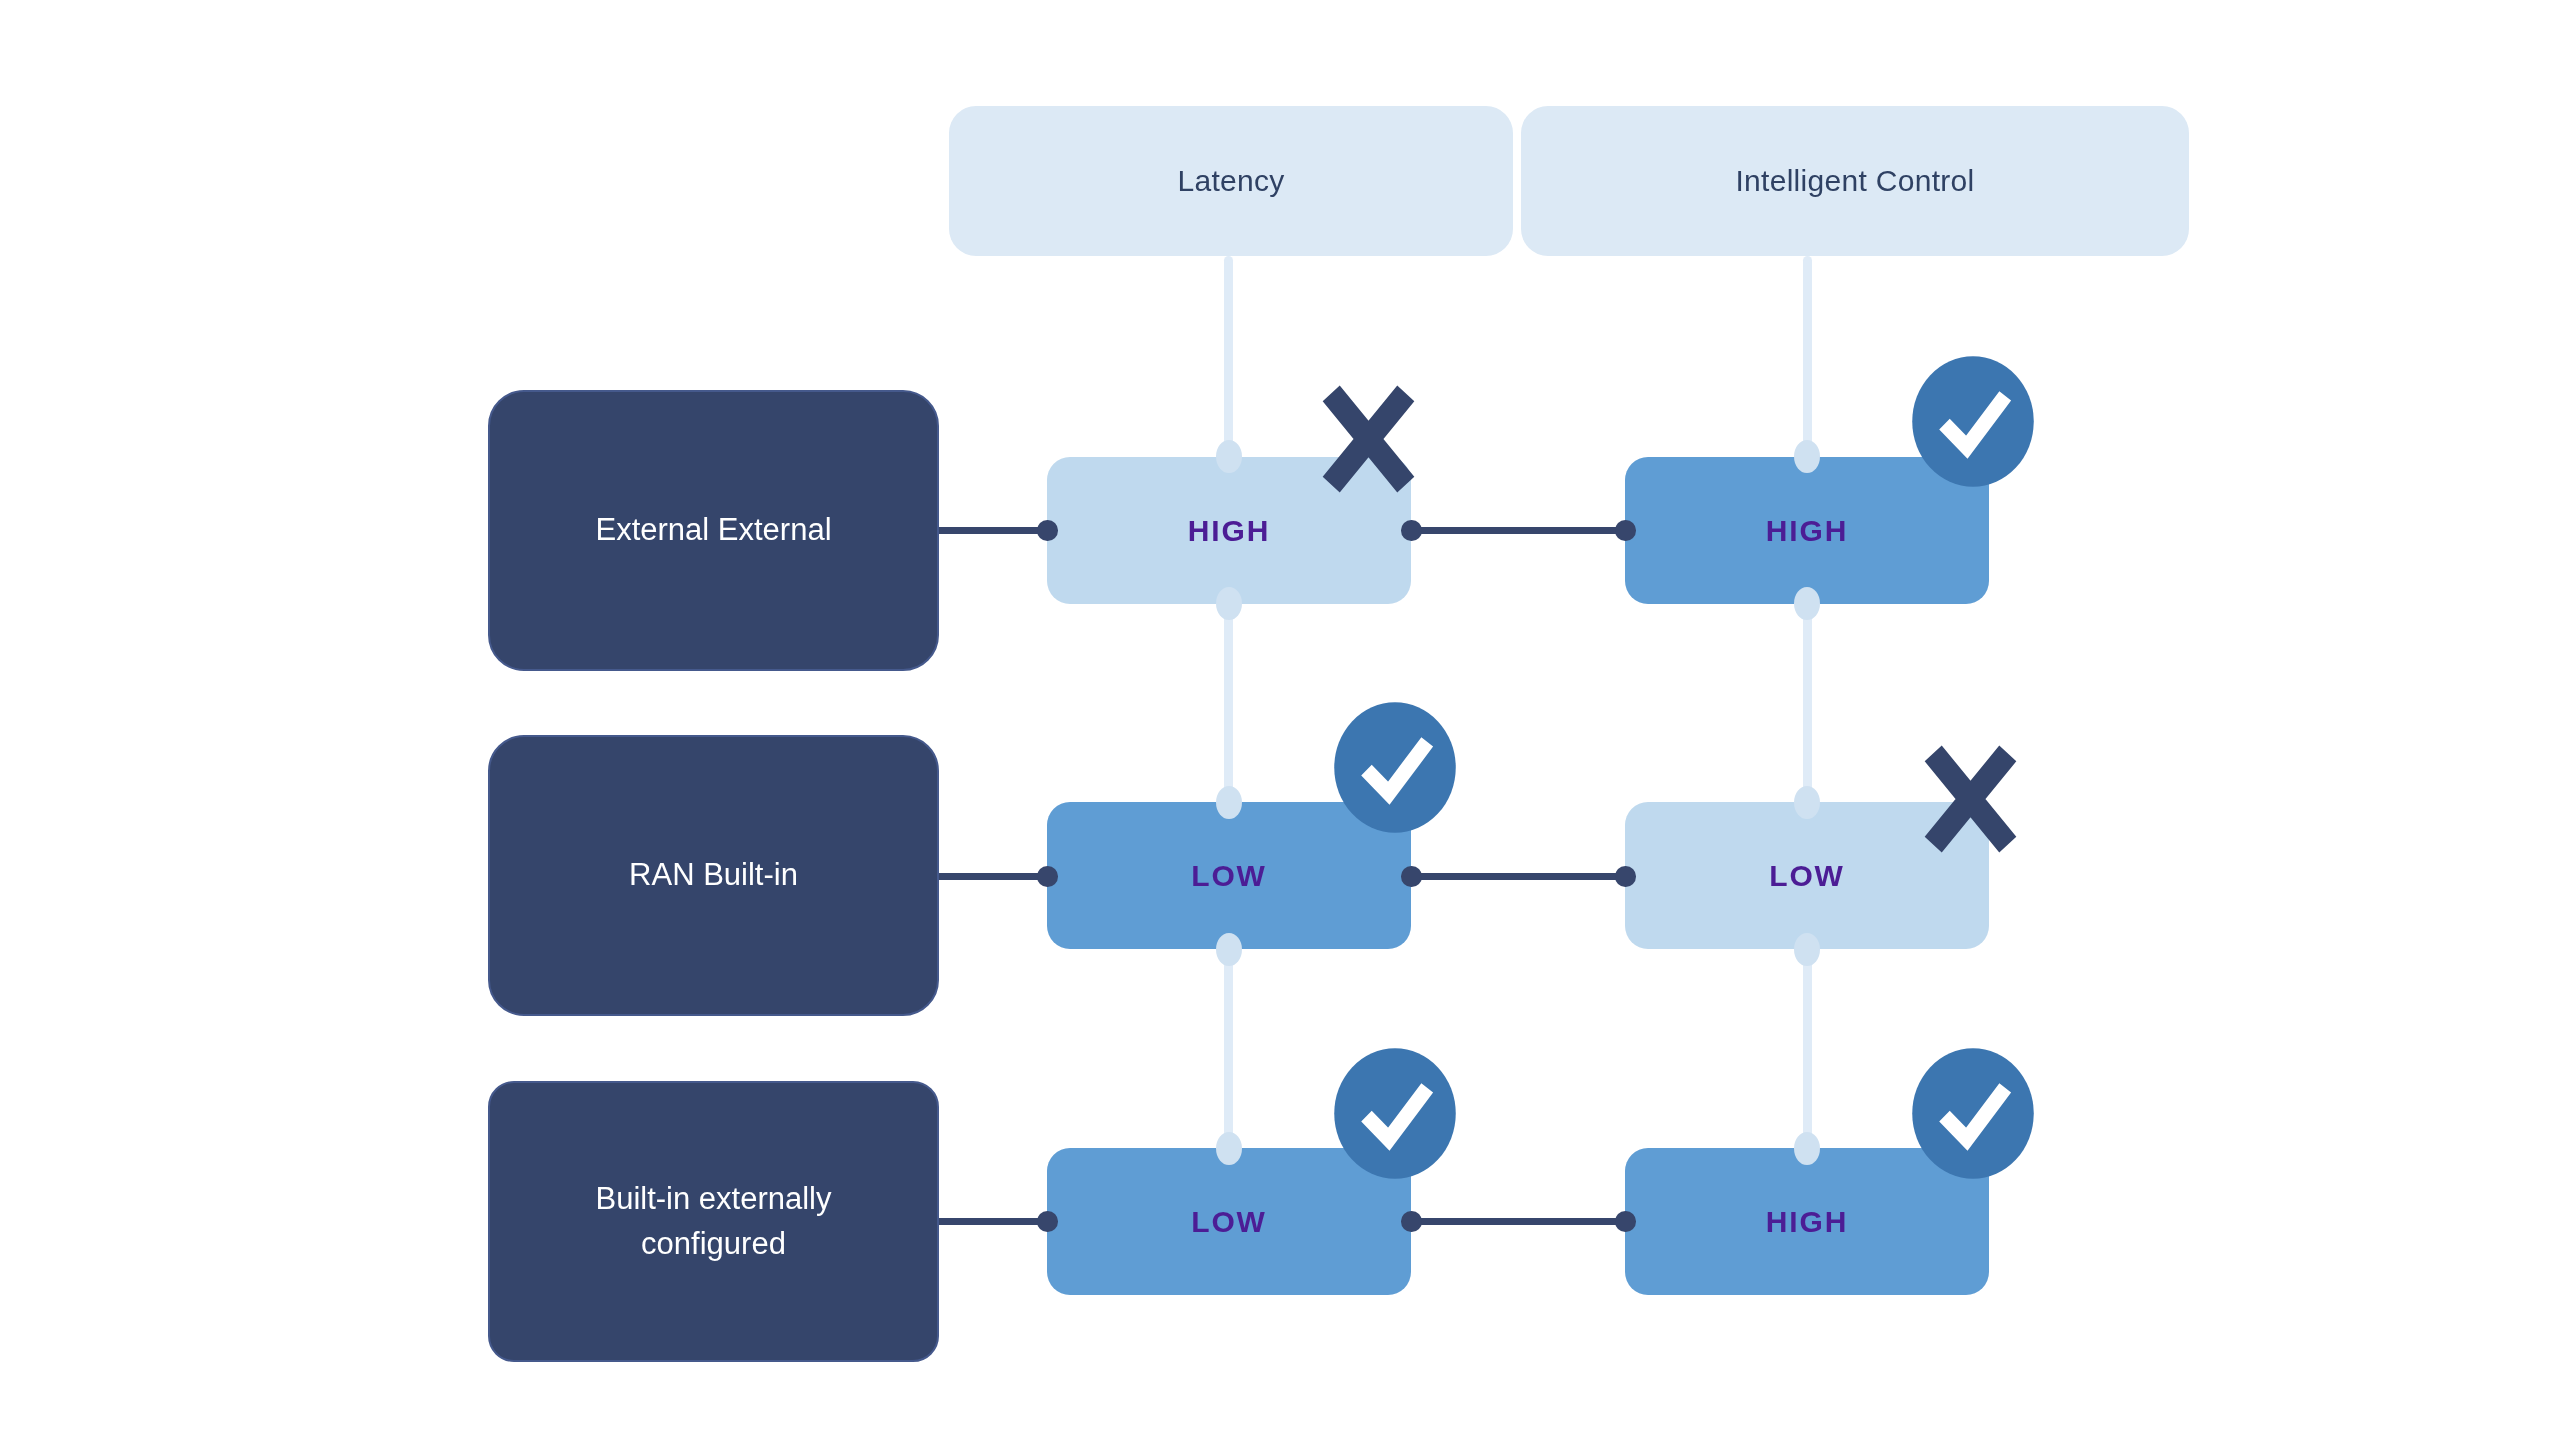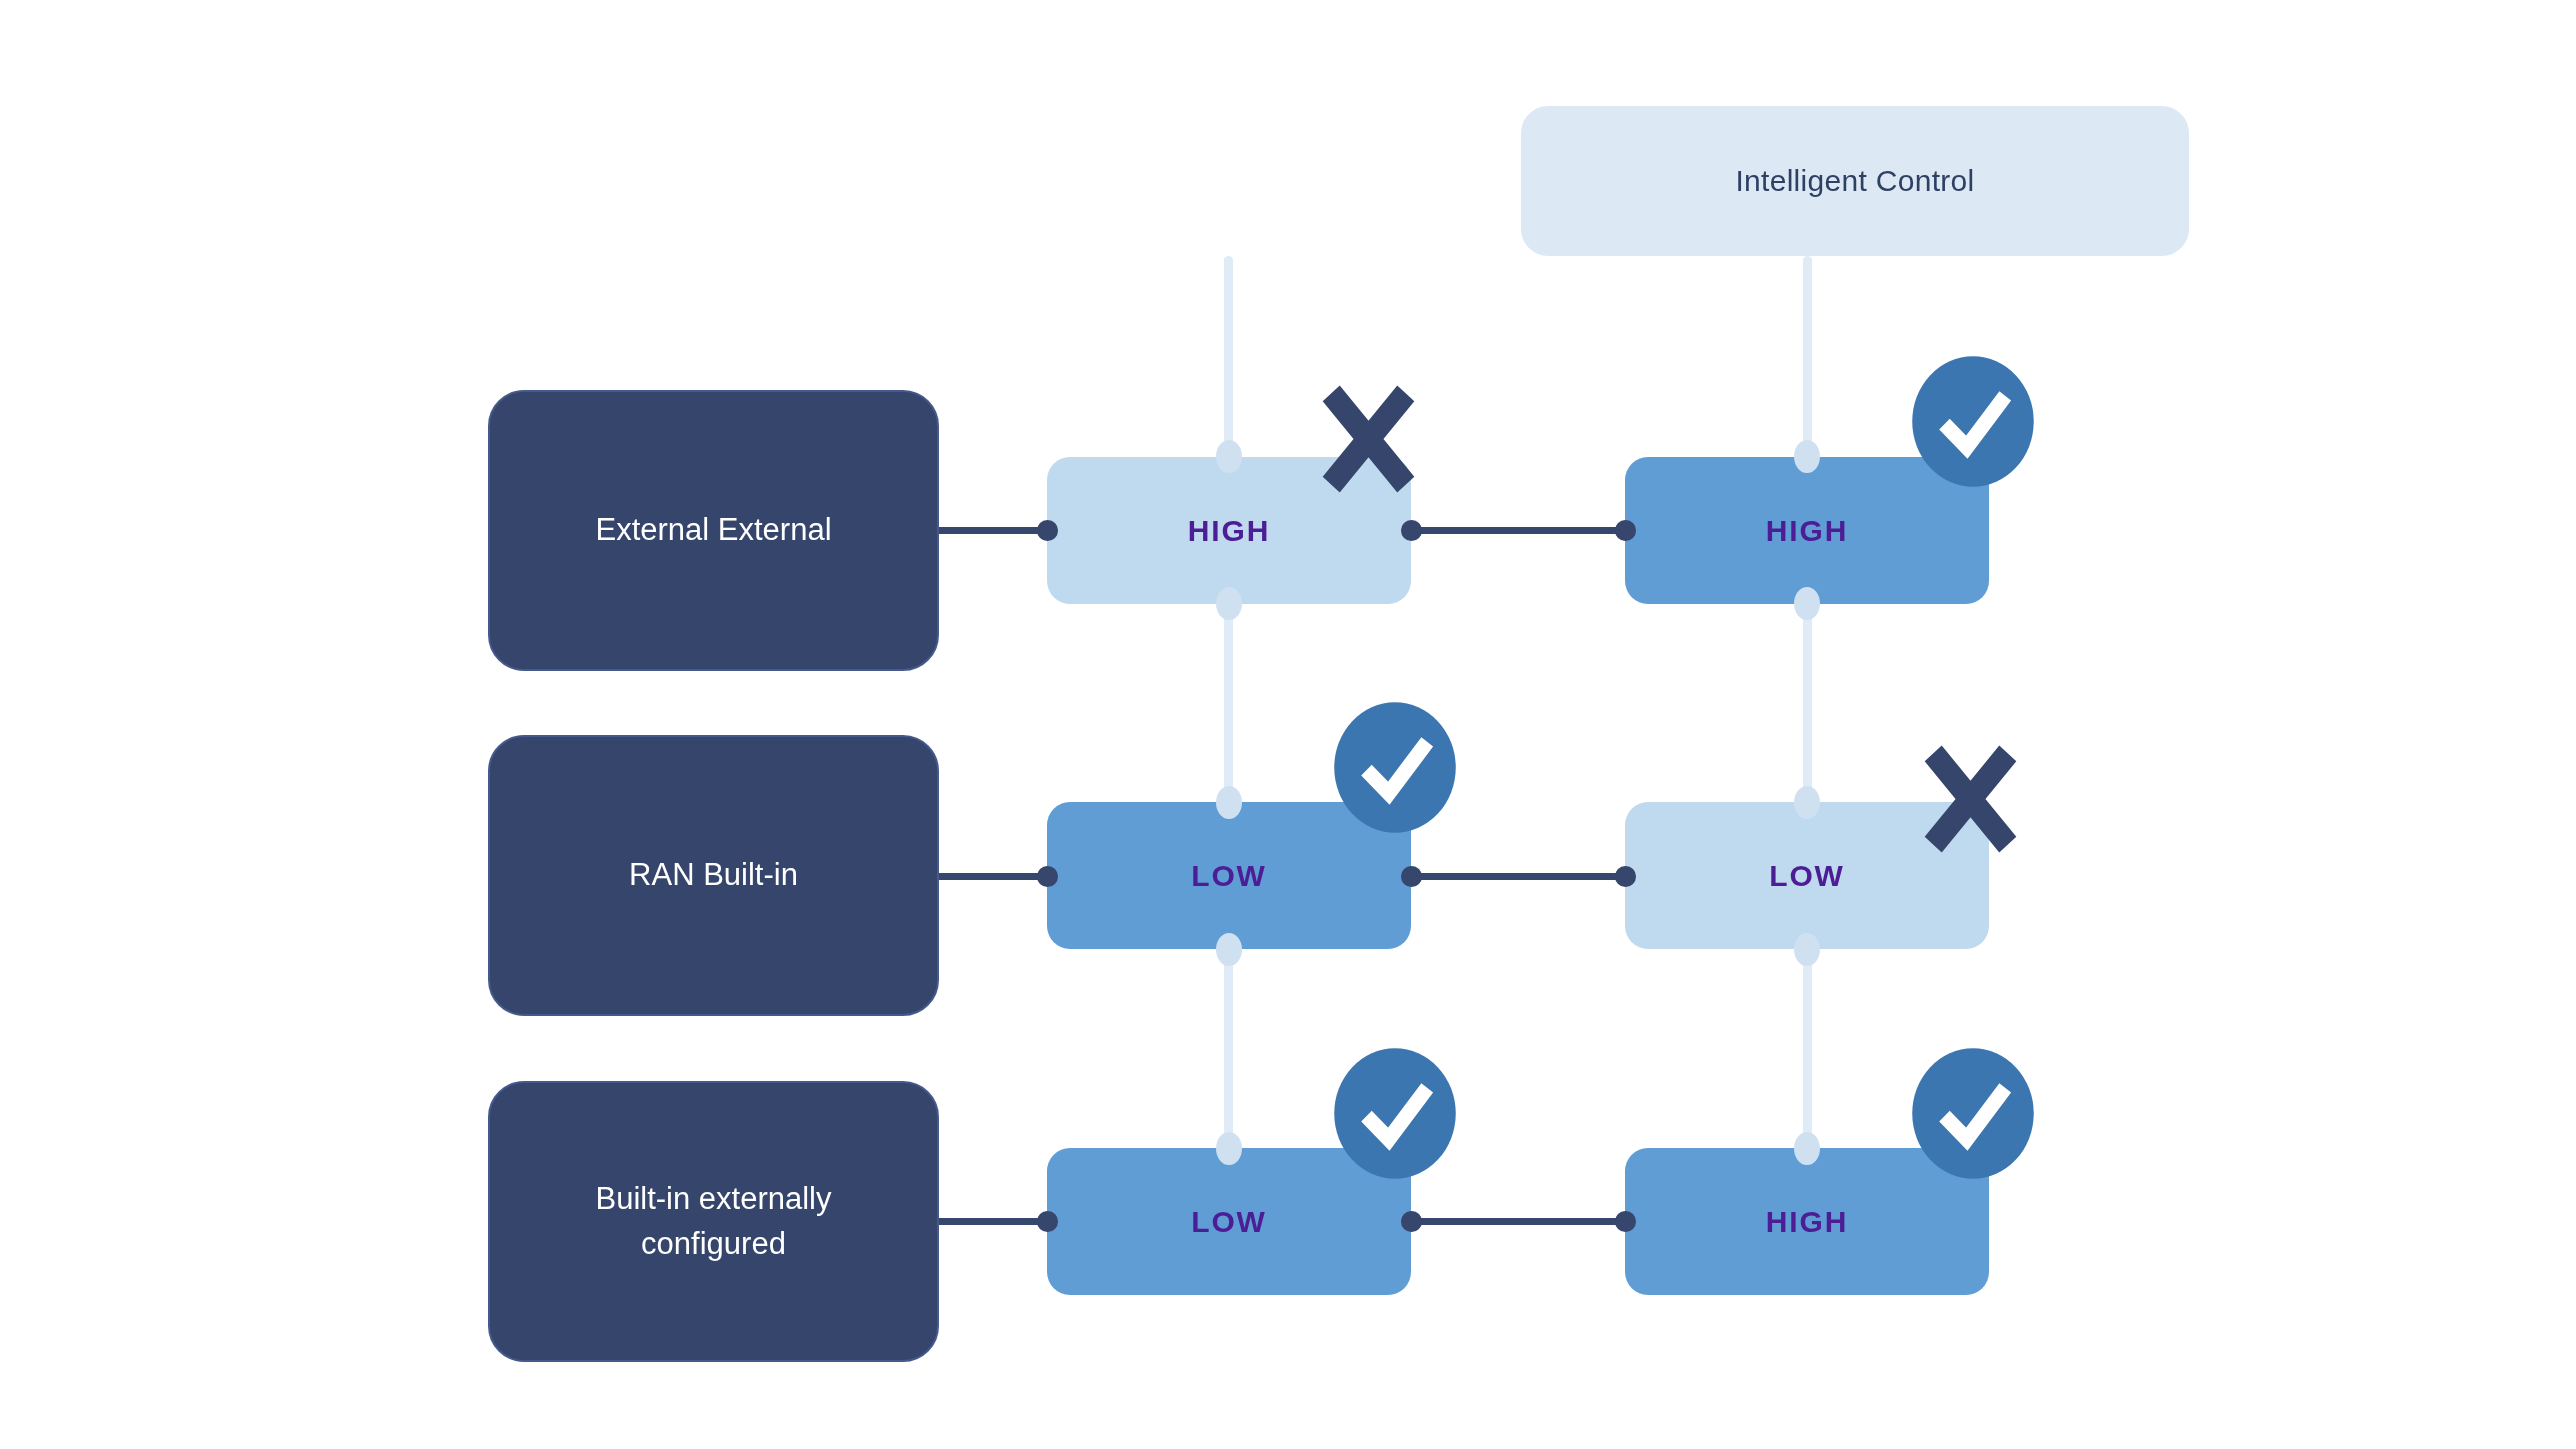--- a/index.html
+++ b/index.html
@@ -98,31 +98,34 @@
   <div class="vline" style="left:1224px;top:256px;height:892px;"></div>
   <div class="vline" style="left:1803px;top:256px;height:892px;"></div>
 
   <div class="hline" style="left:939px;top:527px;width:108px;"></div>
   <div class="hline" style="left:1411px;top:527px;width:214px;"></div>
   <div class="hline" style="left:939px;top:873px;width:108px;"></div>
   <div class="hline" style="left:1411px;top:873px;width:214px;"></div>
   <div class="hline" style="left:939px;top:1218px;width:108px;"></div>
   <div class="hline" style="left:1411px;top:1218px;width:214px;"></div>
 
+  <div class="header-box" style="left:949px;top:106px;width:564px;">
+    <span>Latency</span>
+  </div>
   <div class="header-box" style="left:1521px;top:106px;width:668px;">
     <span>Intelligent Control</span>
   </div>
 
   <div class="solution-box" style="top:390px;">
     <span>External External</span>
   </div>
   <div class="solution-box" style="top:735px;">
     <span>RAN Built-in</span>
   </div>
-  <div class="solution-box" style="top:1081px;">
+  <div class="solution-box" style="top:1081px;border-radius:26px;">
     <span>Built-in externally configured</span>
   </div>
 
   <div class="value-box tone-light col1 rowy1">
     <span>HIGH</span>
   </div>
   <div class="value-box tone-medium col2 rowy1">
     <span>HIGH</span>
   </div>
 

